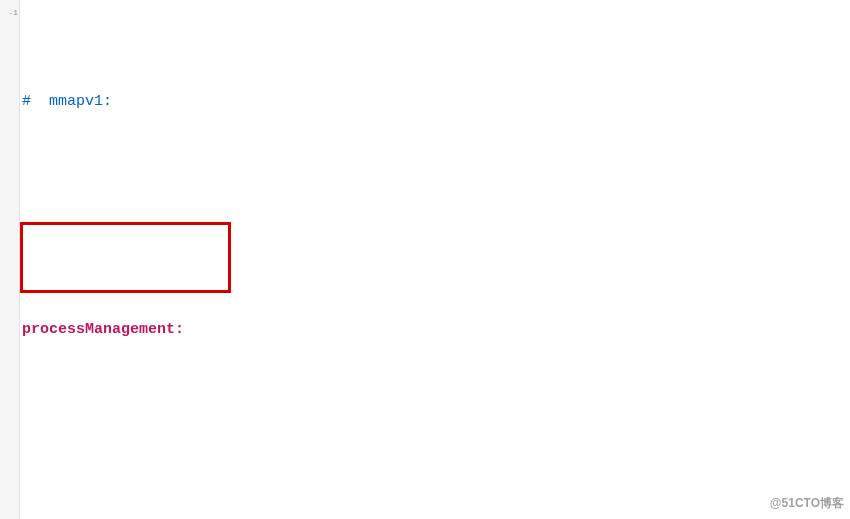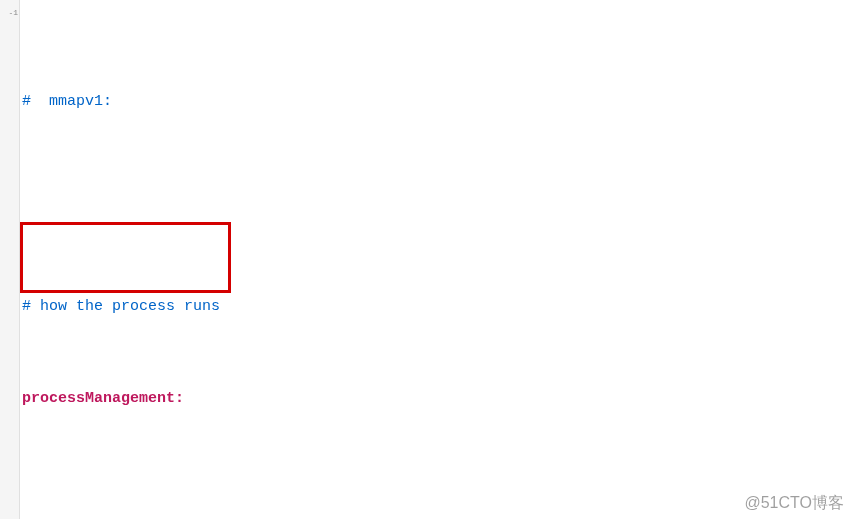--- a/index.html
+++ b/index.html
@@ -61,40 +61,40 @@
       border: 3px solid #d40000;
       pointer-events: none;
       z-index: 10;
     }
     .watermark {
       position: absolute;
       right: 6px;
       bottom: 4px;
       color: rgba(0,0,0,0.38);
       font-family: Arial, sans-serif;
-      font-size: 16px;
+      font-size: 12px;
       z-index: 20;
+      font-weight: bold;
     }
   </style>
 </head>
 <body>
 
 <div class="editor-container">
   <div class="gutter">
     <div>-1</div>
   </div>
   <div class="code-area">
     <div class="highlight-box" style="top: 222px; left: 0px; width: 211px; height: 71px;"></div>
 
     <div class="line"><span class="c-comment">#  mmapv1:</span></div>
 
 
     <div class="line"><span class="c-plain"></span></div>
 
-    <div class="line"><span class="c-comment"># how the process runs</span></div>
 
     <div class="line"><span class="c-identifier">processManagement:</span></div>
 
     
 
     
 
     
 
     

